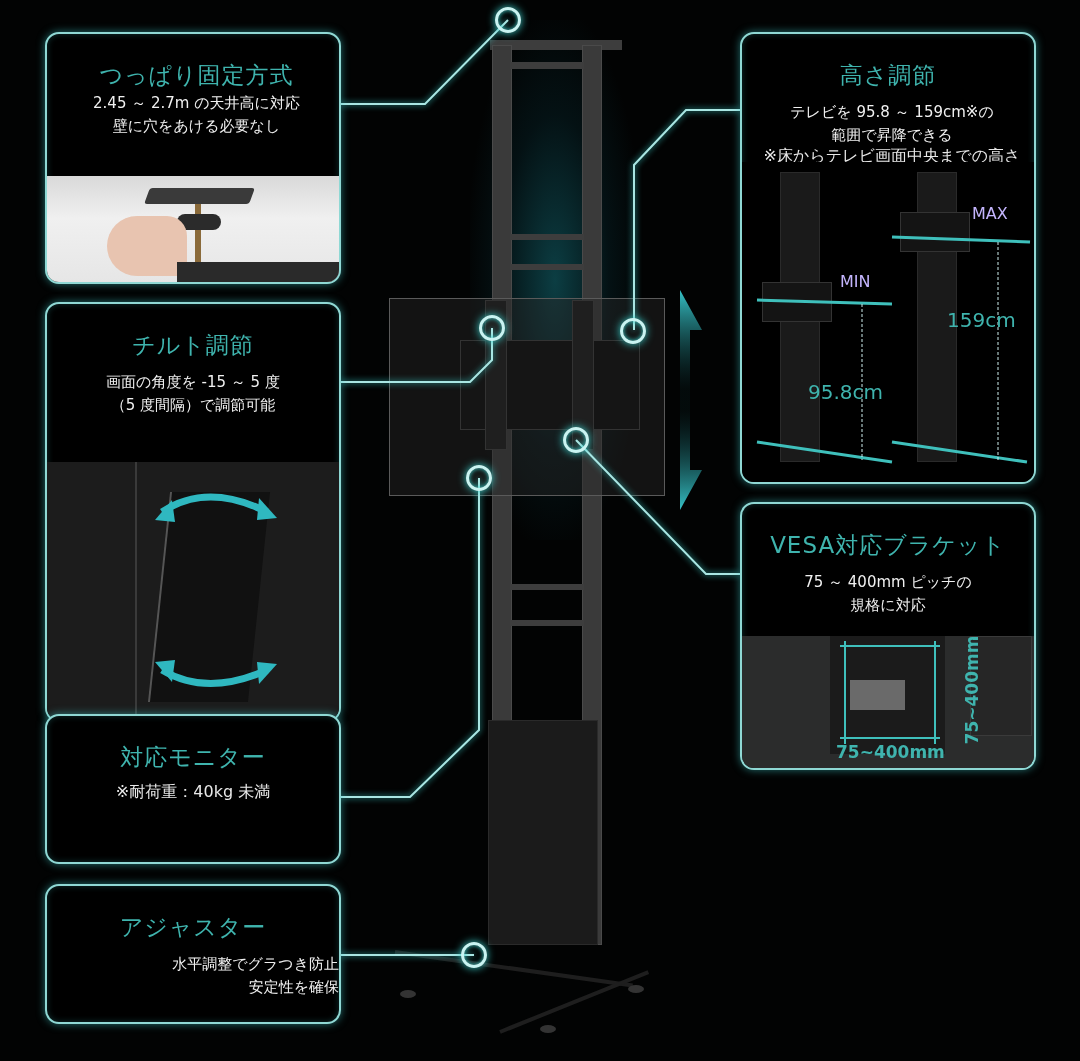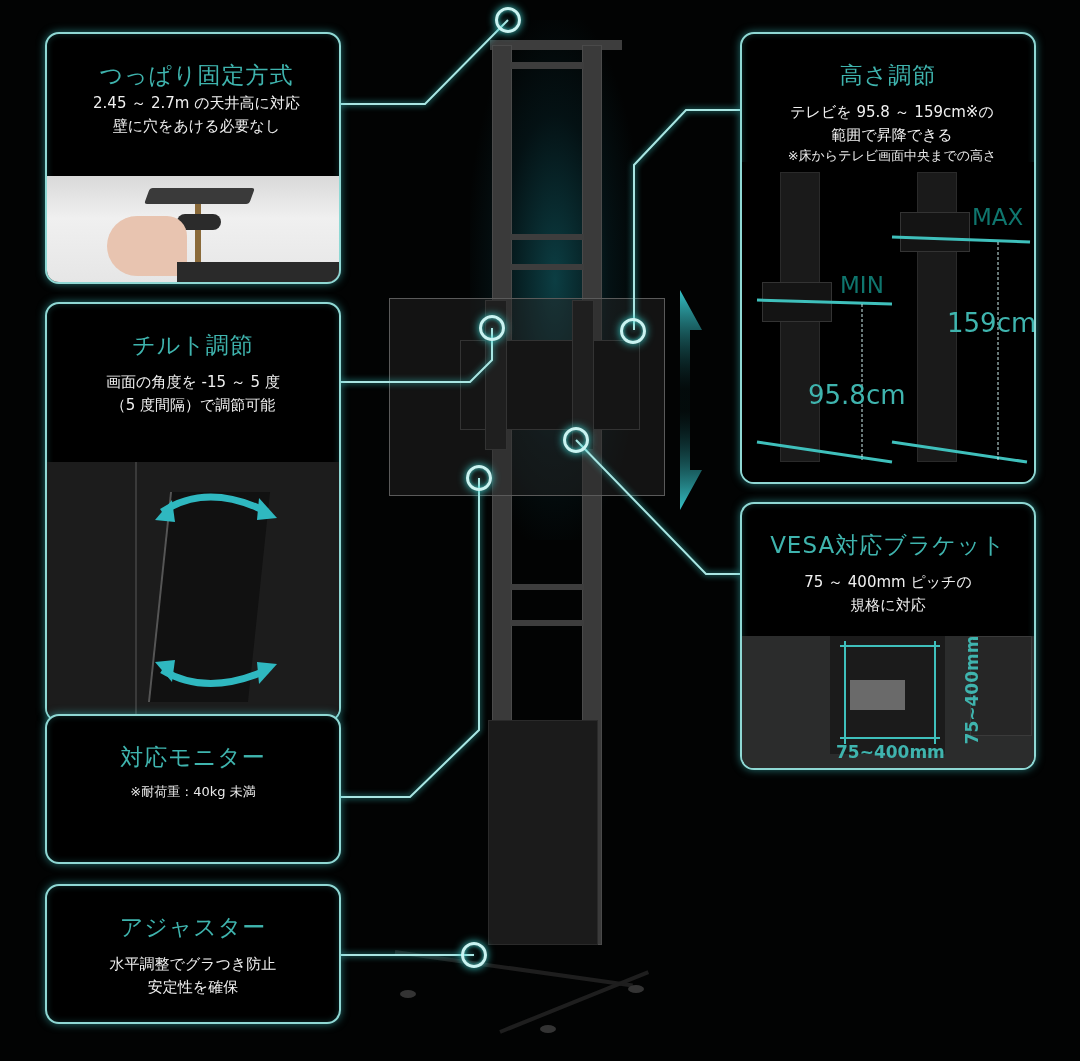--- a/index.html
+++ b/index.html
@@ -21,21 +21,21 @@
     letter-spacing: 1px;
     margin-top: 26px;
     font-weight: normal;
   }
   .panel .body {
     font-size: 15px;
     line-height: 23px;
     margin-top: 14px;
     color: #f0f0f0;
   }
-  .panel .note { font-size: 13px; line-height: 18px; color: #e8e8e8; }
+  .panel .note { font-size: 16px; line-height: 18px; color: #e8e8e8; }
 
   
   .photo { position: absolute; left: 0; right: 0; bottom: 0; }
   .ceiling-photo { background: linear-gradient(180deg, #d9d9d9 0%, #f0f0f0 40%, #e6e6e6 100%); height: 106px; }
   .tilt-photo { background: #1c1c1c; height: 258px; }
   .height-photo { background: #000; height: 320px; }
   .vesa-photo { background: #2b2c2c; height: 132px; padding-left: 46px; }
 
   
   .glow-col {
@@ -53,22 +53,22 @@
 
   .ring {
     position: absolute; width: 26px; height: 26px; border-radius: 50%;
     border: 3px solid #c8f4f2;
     box-shadow: 0 0 8px #3ad0cc, inset 0 0 5px #3ad0cc;
   }
   svg.lines { position: absolute; left: 0; top: 0; }
 
   .arrow-svg { position: absolute; left: 672px; top: 290px; }
 
-  .label-min { position: absolute; color: #0f766e; font-size: 23px; }
-  .label-dim { position: absolute; color: #3fb4ae; font-size: 26px; }
+  .label-min { position: absolute; color: #c4b5fd; font-size: 16px; }
+  .label-dim { position: absolute; color: #3fb4ae; font-size: 20px; }
   .vesa-dim { position: absolute; color: #3fb4ae; font-size: 17px; font-weight: bold; }
 </style>
 </head>
 <body>
 
 <div class="glow-col"></div>
 <div>
 
   <div class="cross" style="left:490px;top:40px;width:132px;height:10px;"></div>
   <div class="rail" style="left:492px;top:45px;width:20px;height:900px;"></div>
@@ -157,21 +157,21 @@
 
 <div class="panel" style="left:45px;top:714px;width:296px;height:150px;">
   <div class="title">対応モニター</div>
   <div class="body" style="margin-top:10px;">
     <div class="note">※耐荷重：40kg 未満</div>
   </div>
 </div>
 
 <div class="panel" style="left:45px;top:884px;width:296px;height:140px;">
   <div class="title">アジャスター</div>
-  <div class="body" style="margin-top:10px;">
+  <div class="body" style="margin-top:10px;text-align:right;">
     <div>水平調整でグラつき防止</div>
     <div>安定性を確保</div>
   </div>
 </div>
 
 <div class="panel" style="left:740px;top:32px;width:296px;height:452px;">
   <div class="title">高さ調節</div>
   <div class="body" style="margin-top:10px;padding-left:8px;">
     <div>テレビを 95.8 ～ 159cm※の</div>
     <div>範囲で昇降できる</div>

